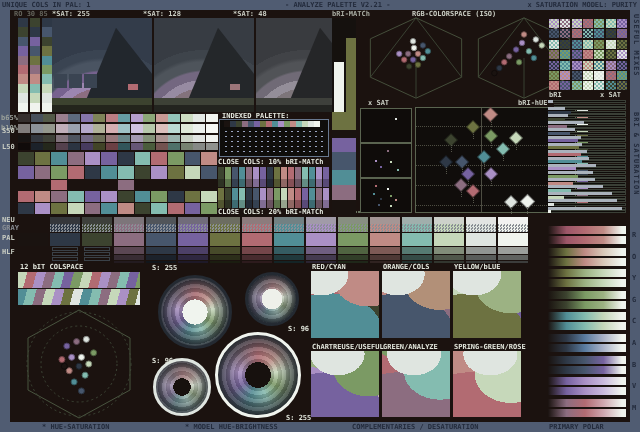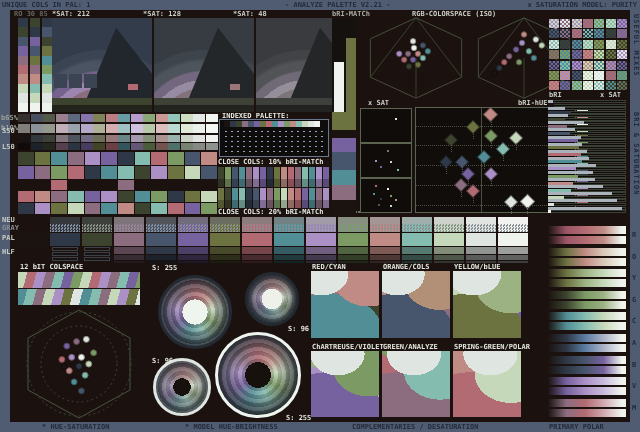--- a/index.html
+++ b/index.html
@@ -18,21 +18,21 @@
 <div class="chrome" style="left:0;top:0;width:10px;height:432px;"></div>
 <div class="chrome" style="left:630px;top:0;width:10px;height:432px;"></div>
 <div class="chrome" style="left:0;top:0;width:640px;height:10px;"></div>
 <div class="chrome" style="left:0;top:422px;width:640px;height:10px;"></div>
 
 <div class="lbl dk" style="left:2px;top:1px;">UNIQUE COLS IN PAL: 1</div>
 <div class="lbl dk" style="left:285px;top:1px;">- ANALYZE PALETTE V2.21 -</div>
 <div class="lbl dk" style="right:3px;top:1px;">x SATURATION MODEL: PURITY</div>
 
 <div class="lbl dim" style="left:14px;top:10px;">RO 30 85</div>
-<div class="lbl" style="left:52px;top:10px;">*SAT: 212</div>
+<div class="lbl" style="left:52px;top:10px;">*SAT: 255</div>
 <div class="lbl" style="left:143px;top:10px;">*SAT: 128</div>
 <div class="lbl" style="left:233px;top:10px;">*SAT: 48</div>
 <div class="lbl" style="left:332px;top:10px;color:#a8aca2;">bRI-MATCh</div>
 <div class="lbl" style="left:412px;top:10px;">RGB-COLORSPACE (ISO)</div>
 
 <div class="lbl vert dk" style="left:631px;top:14px;">USEFUL MIXES</div>
 <div class="lbl vert dk" style="left:631px;top:112px;">BRI &amp; SATURATION</div>
 
 <div class="lbl" style="left:1px;top:114px;color:#9aa09a;">b65%</div>
 <div class="lbl" style="left:1px;top:124px;color:#9aa09a;">b10%</div>
@@ -670,25 +670,25 @@
     <div style="position: absolute; left: 152px; top: 357px; font-size: 7px; line-height: 9px; color: rgb(226, 230, 220); font-weight: bold; white-space: pre;">S: 96</div>
     <div style="position: absolute; left: 215px; top: 332px; width: 86px; height: 86px; border-radius: 50%; border: 3px solid rgb(240, 244, 238); box-sizing: border-box; background: radial-gradient(circle, rgb(23, 17, 14) 12.9px, transparent 12.9px), repeating-radial-gradient(circle, rgba(255, 255, 255, 0.1) 0px, rgba(255, 255, 255, 0.1) 4px, rgba(0, 0, 0, 0.14) 4px, rgba(0, 0, 0, 0.14) 8px), radial-gradient(circle, transparent 21.5px, rgb(42, 48, 54) 40.85px), conic-gradient(rgb(173, 109, 116), rgb(188, 141, 135), rgb(199, 215, 188), rgb(125, 153, 104), rgb(136, 186, 175), rgb(85, 140, 148), rgb(117, 99, 154), rgb(169, 145, 193), rgb(138, 110, 127), rgb(173, 109, 116));"></div>
     <div style="position: absolute; left: 286px; top: 414px; font-size: 7px; line-height: 9px; color: rgb(226, 230, 220); font-weight: bold; white-space: pre;">S: 255</div>
     <div style="position: absolute; left: 311px; top: 271px; width: 68px; height: 67px; background: radial-gradient(90px 70px at 15% 5%, rgb(223, 229, 224) 0px, rgb(223, 229, 224) 30%, transparent 30%), radial-gradient(100px 80px at 85% 10%, rgb(192, 139, 133) 0px, rgb(192, 139, 133) 36%, transparent 36%), radial-gradient(120px 90px at 25% 95%, rgb(81, 142, 150) 0px, rgb(81, 142, 150) 46%, transparent 46%), radial-gradient(110px 90px at 88% 82%, rgb(60, 67, 47) 0px, rgb(60, 67, 47) 42%, transparent 42%), linear-gradient(150deg, rgb(178, 107, 114) 0px, rgb(178, 107, 114) 40%, rgb(132, 188, 176) 40%, rgb(132, 188, 176) 72%, rgb(89, 54, 57) 72%);"></div>
     <div style="position: absolute; left: 312px; top: 263px; font-size: 7px; line-height: 8px; color: rgb(226, 230, 220); font-weight: bold; white-space: pre;">RED/CYAN</div>
     <div style="position: absolute; left: 382px; top: 271px; width: 68px; height: 67px; background: radial-gradient(90px 70px at 23% 5%, rgb(223, 229, 224) 0px, rgb(223, 229, 224) 30%, transparent 30%), radial-gradient(100px 80px at 85% 15%, rgb(178, 144, 120) 0px, rgb(178, 144, 120) 36%, transparent 36%), radial-gradient(120px 90px at 25% 95%, rgb(71, 86, 108) 0px, rgb(71, 86, 108) 46%, transparent 46%), radial-gradient(110px 90px at 88% 82%, rgb(140, 109, 128) 0px, rgb(140, 109, 128) 42%, transparent 42%), linear-gradient(165deg, rgb(192, 139, 133) 0px, rgb(192, 139, 133) 40%, rgb(132, 188, 176) 40%, rgb(132, 188, 176) 72%, rgb(96, 70, 67) 72%);"></div>
     <div style="position: absolute; left: 383px; top: 263px; font-size: 7px; line-height: 8px; color: rgb(226, 230, 220); font-weight: bold; white-space: pre;">ORANGE/COLS</div>
     <div style="position: absolute; left: 453px; top: 271px; width: 68px; height: 67px; background: radial-gradient(90px 70px at 31% 5%, rgb(223, 229, 224) 0px, rgb(223, 229, 224) 30%, transparent 30%), radial-gradient(100px 80px at 85% 20%, rgb(156, 178, 131) 0px, rgb(156, 178, 131) 36%, transparent 36%), radial-gradient(120px 90px at 25% 95%, rgb(109, 114, 65) 0px, rgb(109, 114, 65) 46%, transparent 46%), radial-gradient(110px 90px at 88% 82%, rgb(118, 98, 159) 0px, rgb(118, 98, 159) 42%, transparent 42%), linear-gradient(rgb(198, 216, 186) 0px, rgb(198, 216, 186) 40%, rgb(71, 86, 108) 40%, rgb(71, 86, 108) 72%, rgb(99, 108, 93) 72%);"></div>
     <div style="position: absolute; left: 454px; top: 263px; font-size: 7px; line-height: 8px; color: rgb(226, 230, 220); font-weight: bold; white-space: pre;">YELLOW/bLUE</div>
     <div style="position: absolute; left: 311px; top: 351px; width: 68px; height: 66px; background: radial-gradient(90px 70px at 39% 5%, rgb(223, 229, 224) 0px, rgb(223, 229, 224) 30%, transparent 30%), radial-gradient(100px 80px at 85% 25%, rgb(123, 154, 100) 0px, rgb(123, 154, 100) 36%, transparent 36%), radial-gradient(120px 90px at 25% 95%, rgb(118, 98, 159) 0px, rgb(118, 98, 159) 46%, transparent 46%), radial-gradient(110px 90px at 88% 82%, rgb(198, 184, 168) 0px, rgb(198, 184, 168) 42%, transparent 42%), linear-gradient(195deg, rgb(156, 178, 131) 0px, rgb(156, 178, 131) 40%, rgb(170, 144, 197) 40%, rgb(170, 144, 197) 72%, rgb(78, 89, 66) 72%);"></div>
-    <div style="position: absolute; left: 312px; top: 343px; font-size: 7px; line-height: 8px; color: rgb(226, 230, 220); font-weight: bold; white-space: pre;">ChARTREUSE/VIOLET</div>
+    <div style="position: absolute; left: 312px; top: 343px; font-size: 7px; line-height: 8px; color: rgb(226, 230, 220); font-weight: bold; white-space: pre;">ChARTREUSE/USEFUL</div>
     <div style="position: absolute; left: 382px; top: 351px; width: 68px; height: 66px; background: radial-gradient(90px 70px at 47% 5%, rgb(223, 229, 224) 0px, rgb(223, 229, 224) 30%, transparent 30%), radial-gradient(100px 80px at 85% 30%, rgb(132, 188, 176) 0px, rgb(132, 188, 176) 36%, transparent 36%), radial-gradient(120px 90px at 25% 95%, rgb(140, 109, 128) 0px, rgb(140, 109, 128) 46%, transparent 46%), radial-gradient(110px 90px at 88% 82%, rgb(170, 144, 197) 0px, rgb(170, 144, 197) 42%, transparent 42%), linear-gradient(210deg, rgb(123, 154, 100) 0px, rgb(123, 154, 100) 40%, rgb(178, 107, 114) 40%, rgb(178, 107, 114) 72%, rgb(62, 77, 50) 72%);"></div>
     <div style="position: absolute; left: 383px; top: 343px; font-size: 7px; line-height: 8px; color: rgb(226, 230, 220); font-weight: bold; white-space: pre;">GREEN/ANALYZE</div>
     <div style="position: absolute; left: 453px; top: 351px; width: 68px; height: 66px; background: radial-gradient(90px 70px at 55% 5%, rgb(223, 229, 224) 0px, rgb(223, 229, 224) 30%, transparent 30%), radial-gradient(100px 80px at 85% 35%, rgb(198, 216, 186) 0px, rgb(198, 216, 186) 36%, transparent 36%), radial-gradient(120px 90px at 25% 95%, rgb(178, 107, 114) 0px, rgb(178, 107, 114) 46%, transparent 46%), radial-gradient(110px 90px at 88% 82%, rgb(140, 109, 128) 0px, rgb(140, 109, 128) 42%, transparent 42%), linear-gradient(225deg, rgb(132, 188, 176) 0px, rgb(132, 188, 176) 40%, rgb(192, 139, 133) 40%, rgb(192, 139, 133) 72%, rgb(66, 94, 88) 72%);"></div>
-    <div style="position: absolute; left: 454px; top: 343px; font-size: 7px; line-height: 8px; color: rgb(226, 230, 220); font-weight: bold; white-space: pre;">SPRING-GREEN/POLAR</div>
+    <div style="position: absolute; left: 454px; top: 343px; font-size: 7px; line-height: 8px; color: rgb(226, 230, 220); font-weight: bold; white-space: pre;">SPRING-GREEN/ROSE</div>
     <div style="position: absolute; left: 548px; top: 226px; width: 78px; height: 8px; background: linear-gradient(90deg, rgb(26, 19, 16) 0%, rgb(156, 86, 104) 25%, rgb(178, 107, 114) 50%, rgb(192, 139, 133) 75%, rgb(240, 244, 238) 100%); border-right: 4px solid rgb(240, 244, 238); box-sizing: border-box;"></div>
     <div style="position: absolute; left: 548px; top: 236px; width: 78px; height: 8px; background: linear-gradient(90deg, rgb(26, 19, 16) 0%, rgb(156, 86, 104) 25%, rgb(178, 107, 114) 50%, rgb(192, 139, 133) 75%, rgb(240, 244, 238) 100%); border-right: 4px solid rgb(240, 244, 238); box-sizing: border-box;"></div>
     <div style="position: absolute; left: 632px; top: 231px; font-size: 7px; line-height: 9px; color: rgb(35, 43, 60); font-weight: bold;">R</div>
     <div style="position: absolute; left: 548px; top: 247.6px; width: 78px; height: 8px; background: linear-gradient(90deg, rgb(26, 19, 16) 0%, rgb(109, 114, 65) 25%, rgb(192, 139, 133) 50%, rgb(216, 200, 184) 75%, rgb(240, 244, 238) 100%); border-right: 4px solid rgb(240, 244, 238); box-sizing: border-box;"></div>
     <div style="position: absolute; left: 548px; top: 257.6px; width: 78px; height: 8px; background: linear-gradient(90deg, rgb(26, 19, 16) 0%, rgb(109, 114, 65) 25%, rgb(192, 139, 133) 50%, rgb(216, 200, 184) 75%, rgb(240, 244, 238) 100%); border-right: 4px solid rgb(240, 244, 238); box-sizing: border-box;"></div>
     <div style="position: absolute; left: 632px; top: 252.6px; font-size: 7px; line-height: 9px; color: rgb(35, 43, 60); font-weight: bold;">O</div>
     <div style="position: absolute; left: 548px; top: 269.2px; width: 78px; height: 8px; background: linear-gradient(90deg, rgb(26, 19, 16) 0%, rgb(109, 114, 65) 25%, rgb(156, 178, 131) 50%, rgb(198, 216, 186) 75%, rgb(240, 244, 238) 100%); border-right: 4px solid rgb(240, 244, 238); box-sizing: border-box;"></div>
     <div style="position: absolute; left: 548px; top: 279.2px; width: 78px; height: 8px; background: linear-gradient(90deg, rgb(26, 19, 16) 0%, rgb(109, 114, 65) 25%, rgb(156, 178, 131) 50%, rgb(198, 216, 186) 75%, rgb(240, 244, 238) 100%); border-right: 4px solid rgb(240, 244, 238); box-sizing: border-box;"></div>
     <div style="position: absolute; left: 632px; top: 274.2px; font-size: 7px; line-height: 9px; color: rgb(35, 43, 60); font-weight: bold;">Y</div>
     <div style="position: absolute; left: 548px; top: 290.8px; width: 78px; height: 8px; background: linear-gradient(90deg, rgb(26, 19, 16) 0%, rgb(60, 67, 47) 25%, rgb(123, 154, 100) 50%, rgb(156, 178, 131) 75%, rgb(240, 244, 238) 100%); border-right: 4px solid rgb(240, 244, 238); box-sizing: border-box;"></div>

